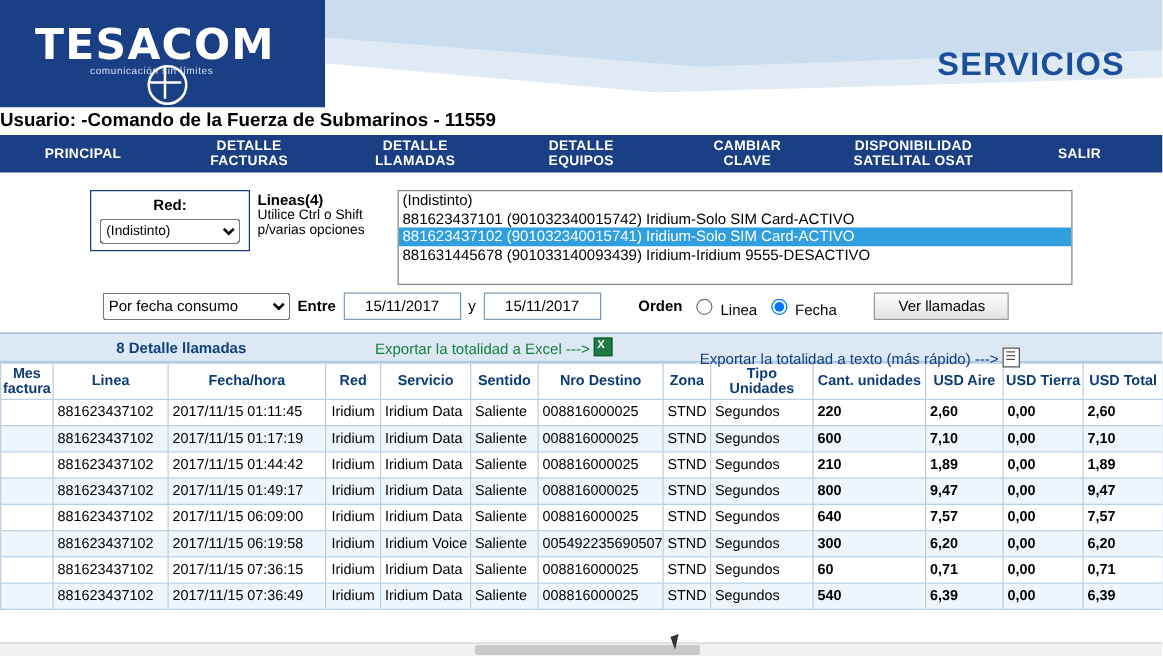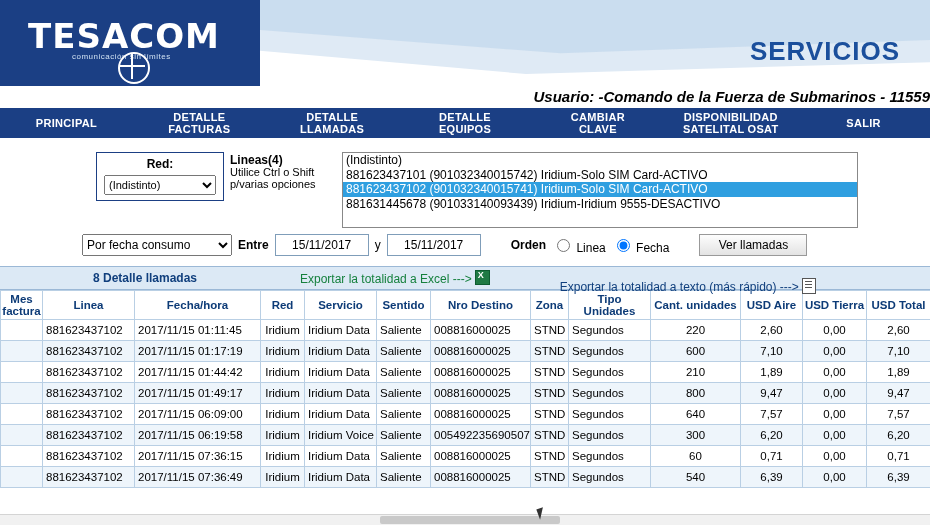--- a/index.html
+++ b/index.html
@@ -61,26 +61,25 @@
   .logo-globe:after{
     content:"";position:absolute;left:-1px;top:11px;width:26px;height:2px;
     background:#ffffff;
   }
   .servicios{
     position:absolute;right:30px;top:36px;
     color:#1b4f9c;font-size:26px;font-weight:bold;letter-spacing:1px;
   }
   
   .userline{
-    text-align:right;
+    text-align:left;
     font-weight:bold;
     font-size:15px;
     color:#000;
     padding:2px 0 3px 0;
-    font-style:italic;
   }
   
   .nav{
     display:flex;
     background:#1b3f84;
     height:30px;
     align-items:center;
     color:#ffffff;
     font-size:11px;
     font-weight:bold;
@@ -91,24 +90,23 @@
     line-height:12px;
     padding:0 2px;
     cursor:pointer;
     letter-spacing:.3px;
   }
   .nav-item.active{ color:#ffffff; }
   
   .filter{
     position:relative;
     margin-top:14px;
-    padding-left:48px;
+    padding-left:72px;
     display:flex;
     align-items:flex-start;
-    margin-left:48px;
   }
   .red-box{
     width:128px;
     border:1px solid #1b3f84;
     text-align:center;
     padding:4px 2px 5px 2px;
     box-sizing:border-box;
     background:#ffffff;
   }
   .red-box .lbl{font-weight:bold;font-size:12px;margin-bottom:4px;}
@@ -222,21 +220,21 @@
     padding:2px 1px;
     line-height:12px;
   }
   table.calls td{
     border:1px solid #b9cfe4;
     padding:1px 3px;
     white-space:nowrap;
     overflow:hidden;
     height:18px;
   }
-  td.num{text-align:center;}
+  td.num{text-align:left;font-weight:bold;}
   td.ctr{text-align:center;}
   tr.alt td{background:#eef5fb;}
   
   .hscroll{
     position:absolute;left:0;bottom:0;width:930px;height:10px;
     background:#f1f1f1;border-top:1px solid #d4d4d4;
   }
   .hscroll .thumb{
     position:absolute;left:380px;top:1px;width:180px;height:8px;background:#c9c9c9;border-radius:2px;
   }

